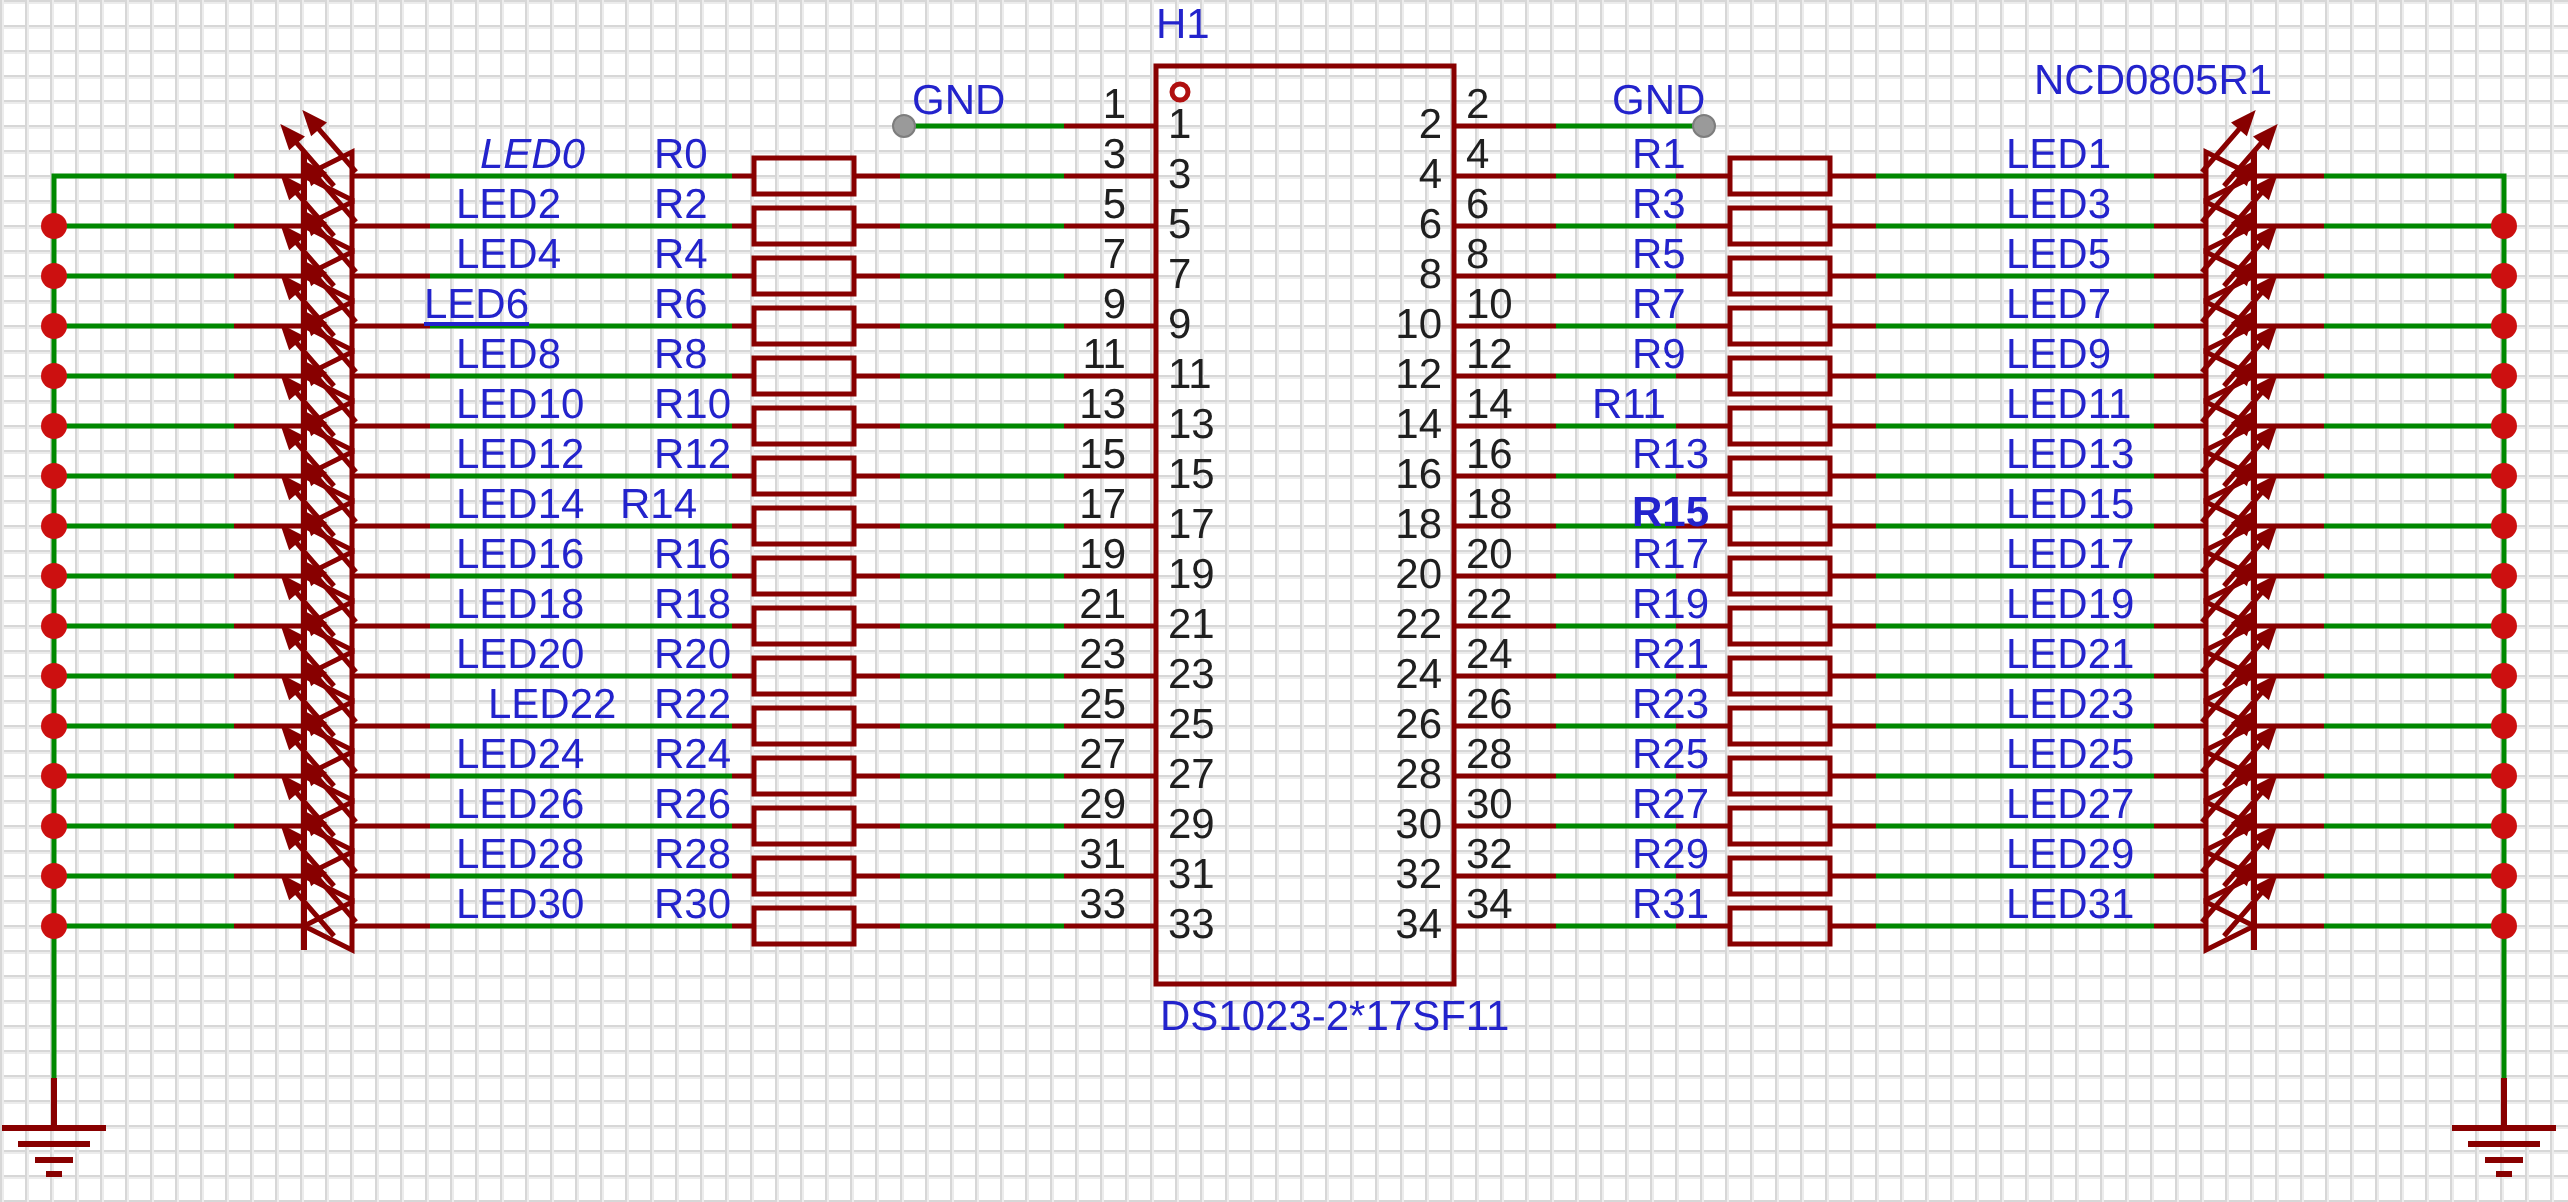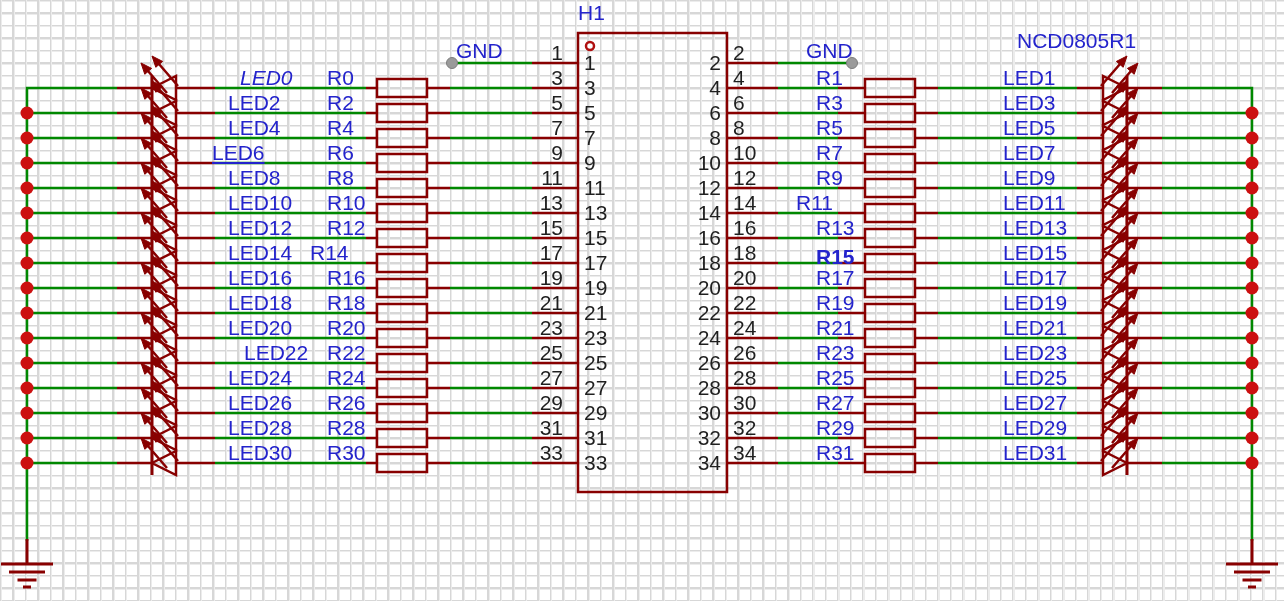--- a/index.html
+++ b/index.html
@@ -212,20 +212,21 @@
         <circle cx="27" cy="463" r="6.5"></circle>
         <circle cx="1252" cy="463" r="6.5"></circle>
       </g>
   <g fill="#9a9a9a" stroke="#7d7d7d" stroke-width="1">
         <circle cx="452" cy="63" r="5.5"></circle>
         <circle cx="852" cy="63" r="5.5"></circle>
       </g>
 </svg>
 
   <div class="t blue" style="left:578px;top:2px">H1</div>
+  <div class="t blue" style="left:580px;top:498px">DS1023-2*17SF11</div>
   <div class="t blue" style="left:1017px;top:30px">NCD0805R1</div>
 
   <div class="t blue" style="left:456px;top:40px">GND</div>
   <div class="t blue" style="left:806px;top:40px">GND</div>
 
   <div class="t num ra" style="left:563px;top:42px">1</div>
   <div class="t num" style="left:584px;top:52px">1</div>
   <div class="t num" style="left:733px;top:42px">2</div>
   <div class="t num ra" style="left:721px;top:52px">2</div>
 

